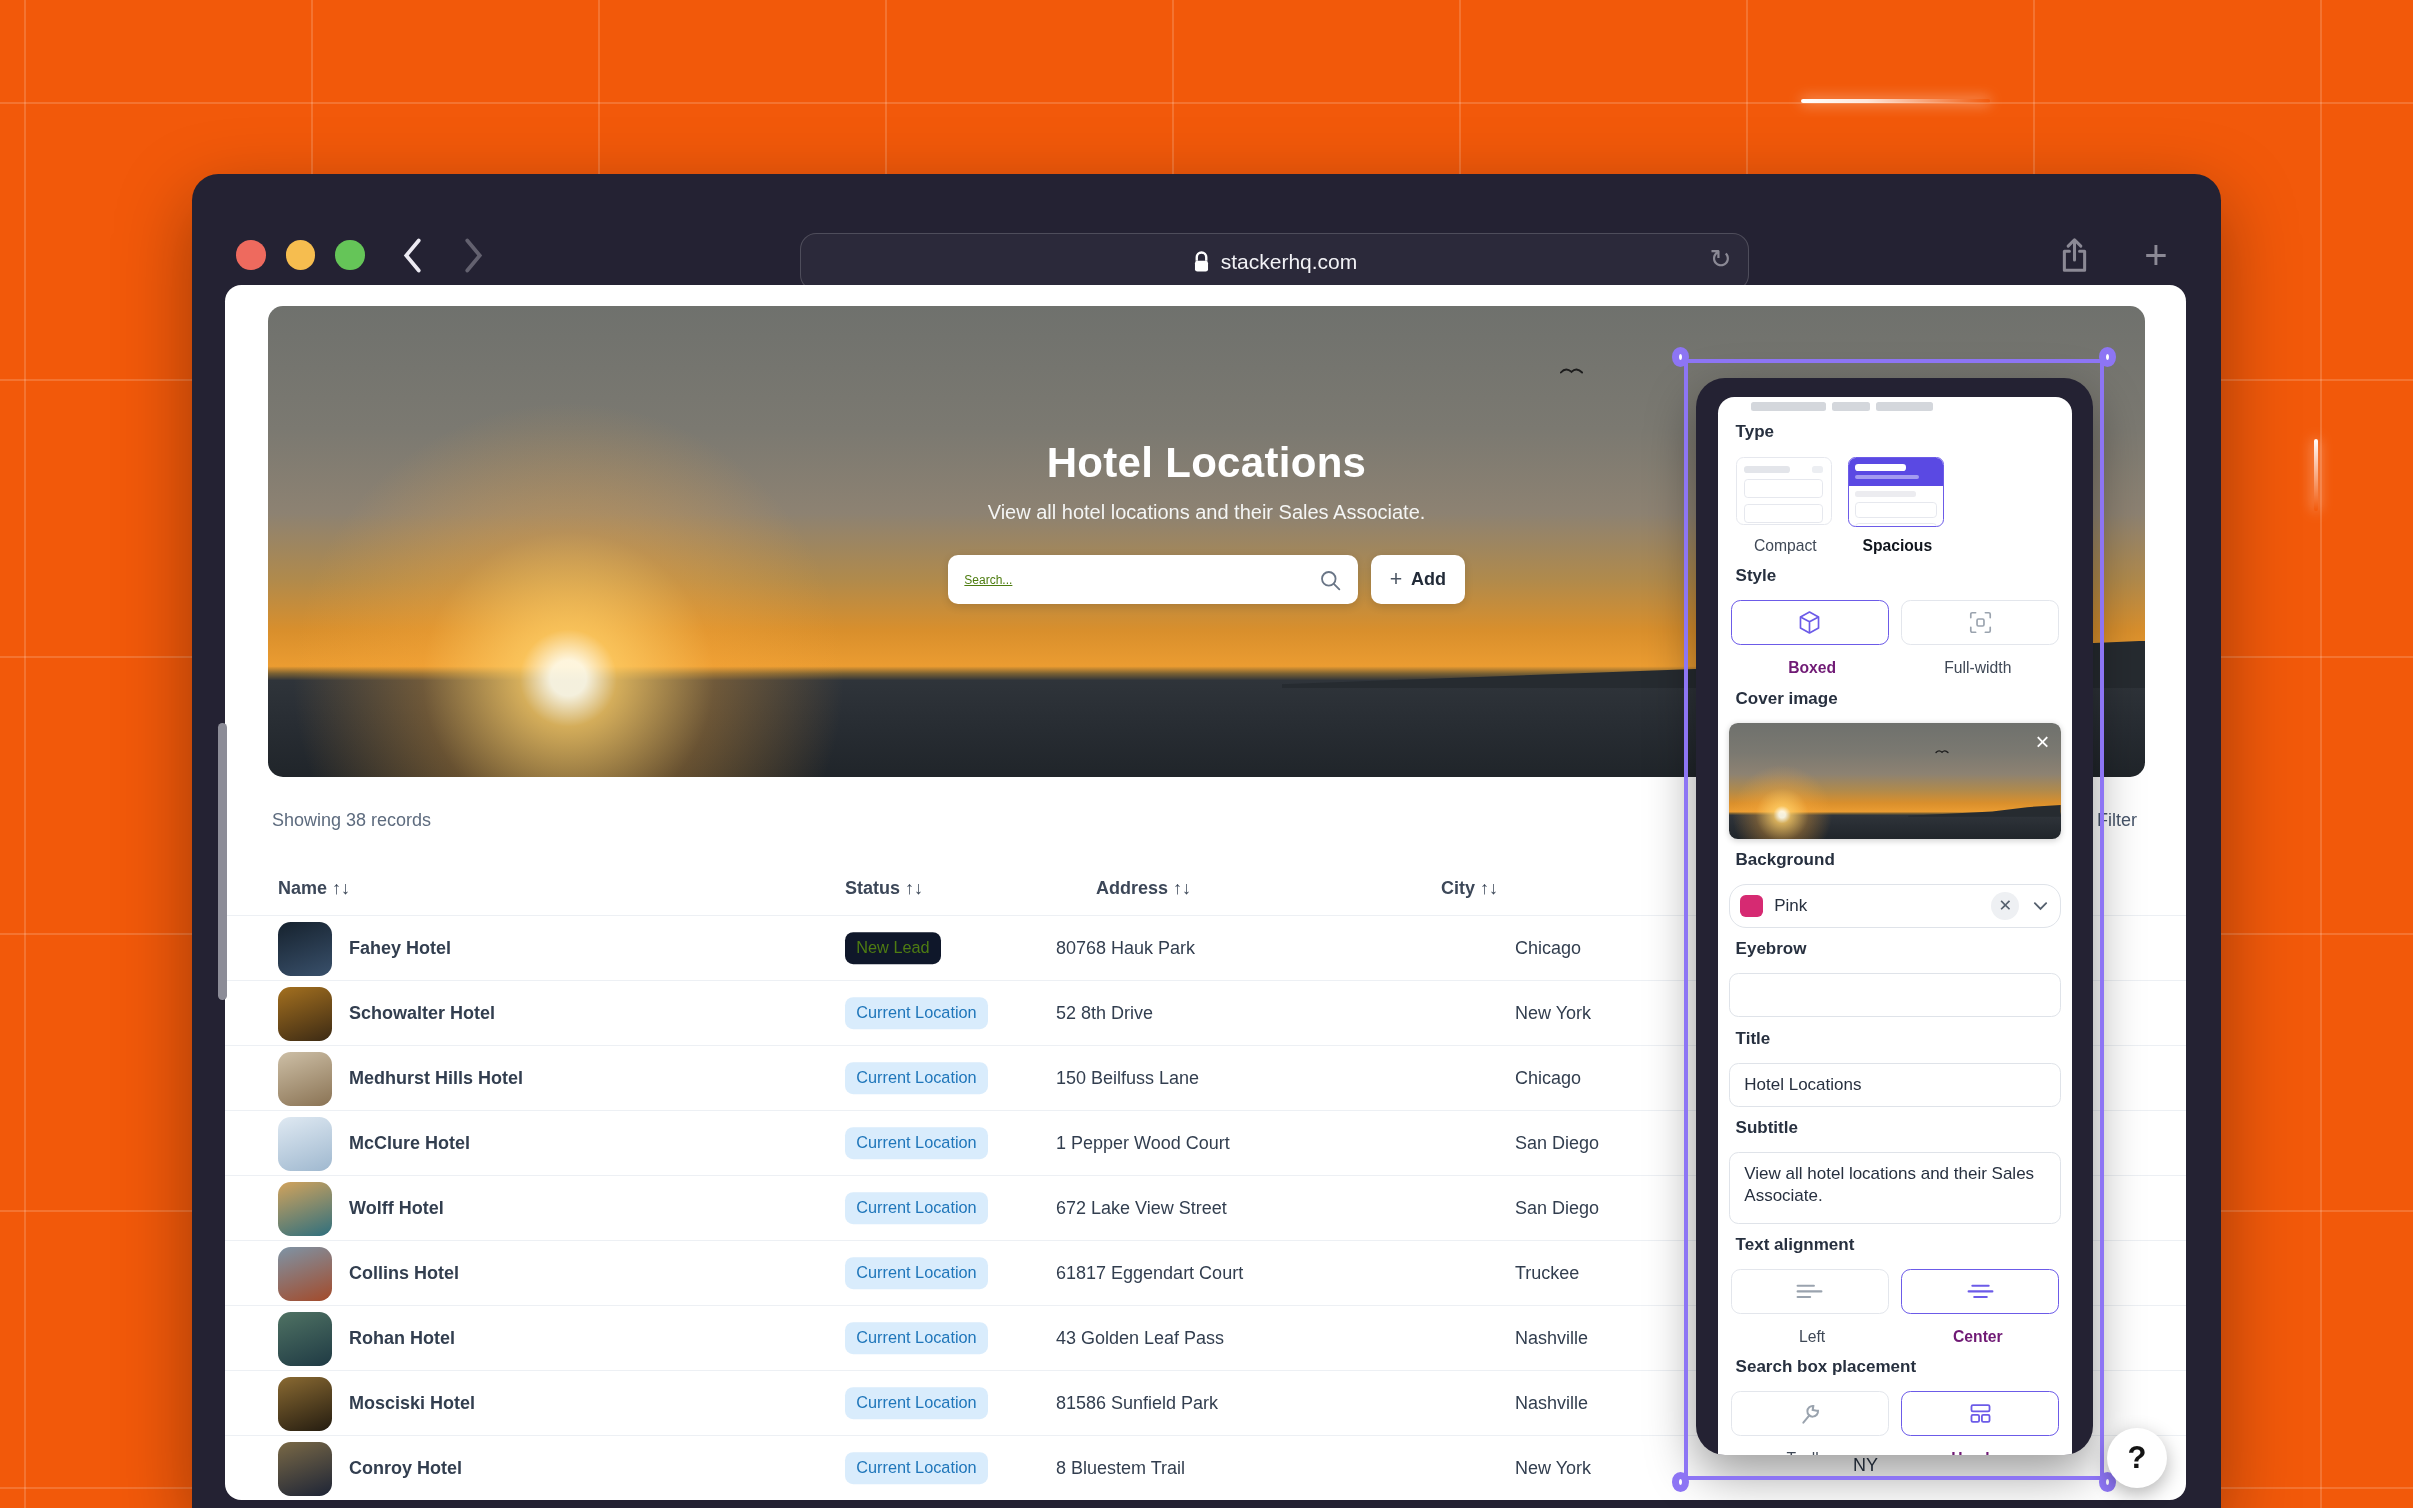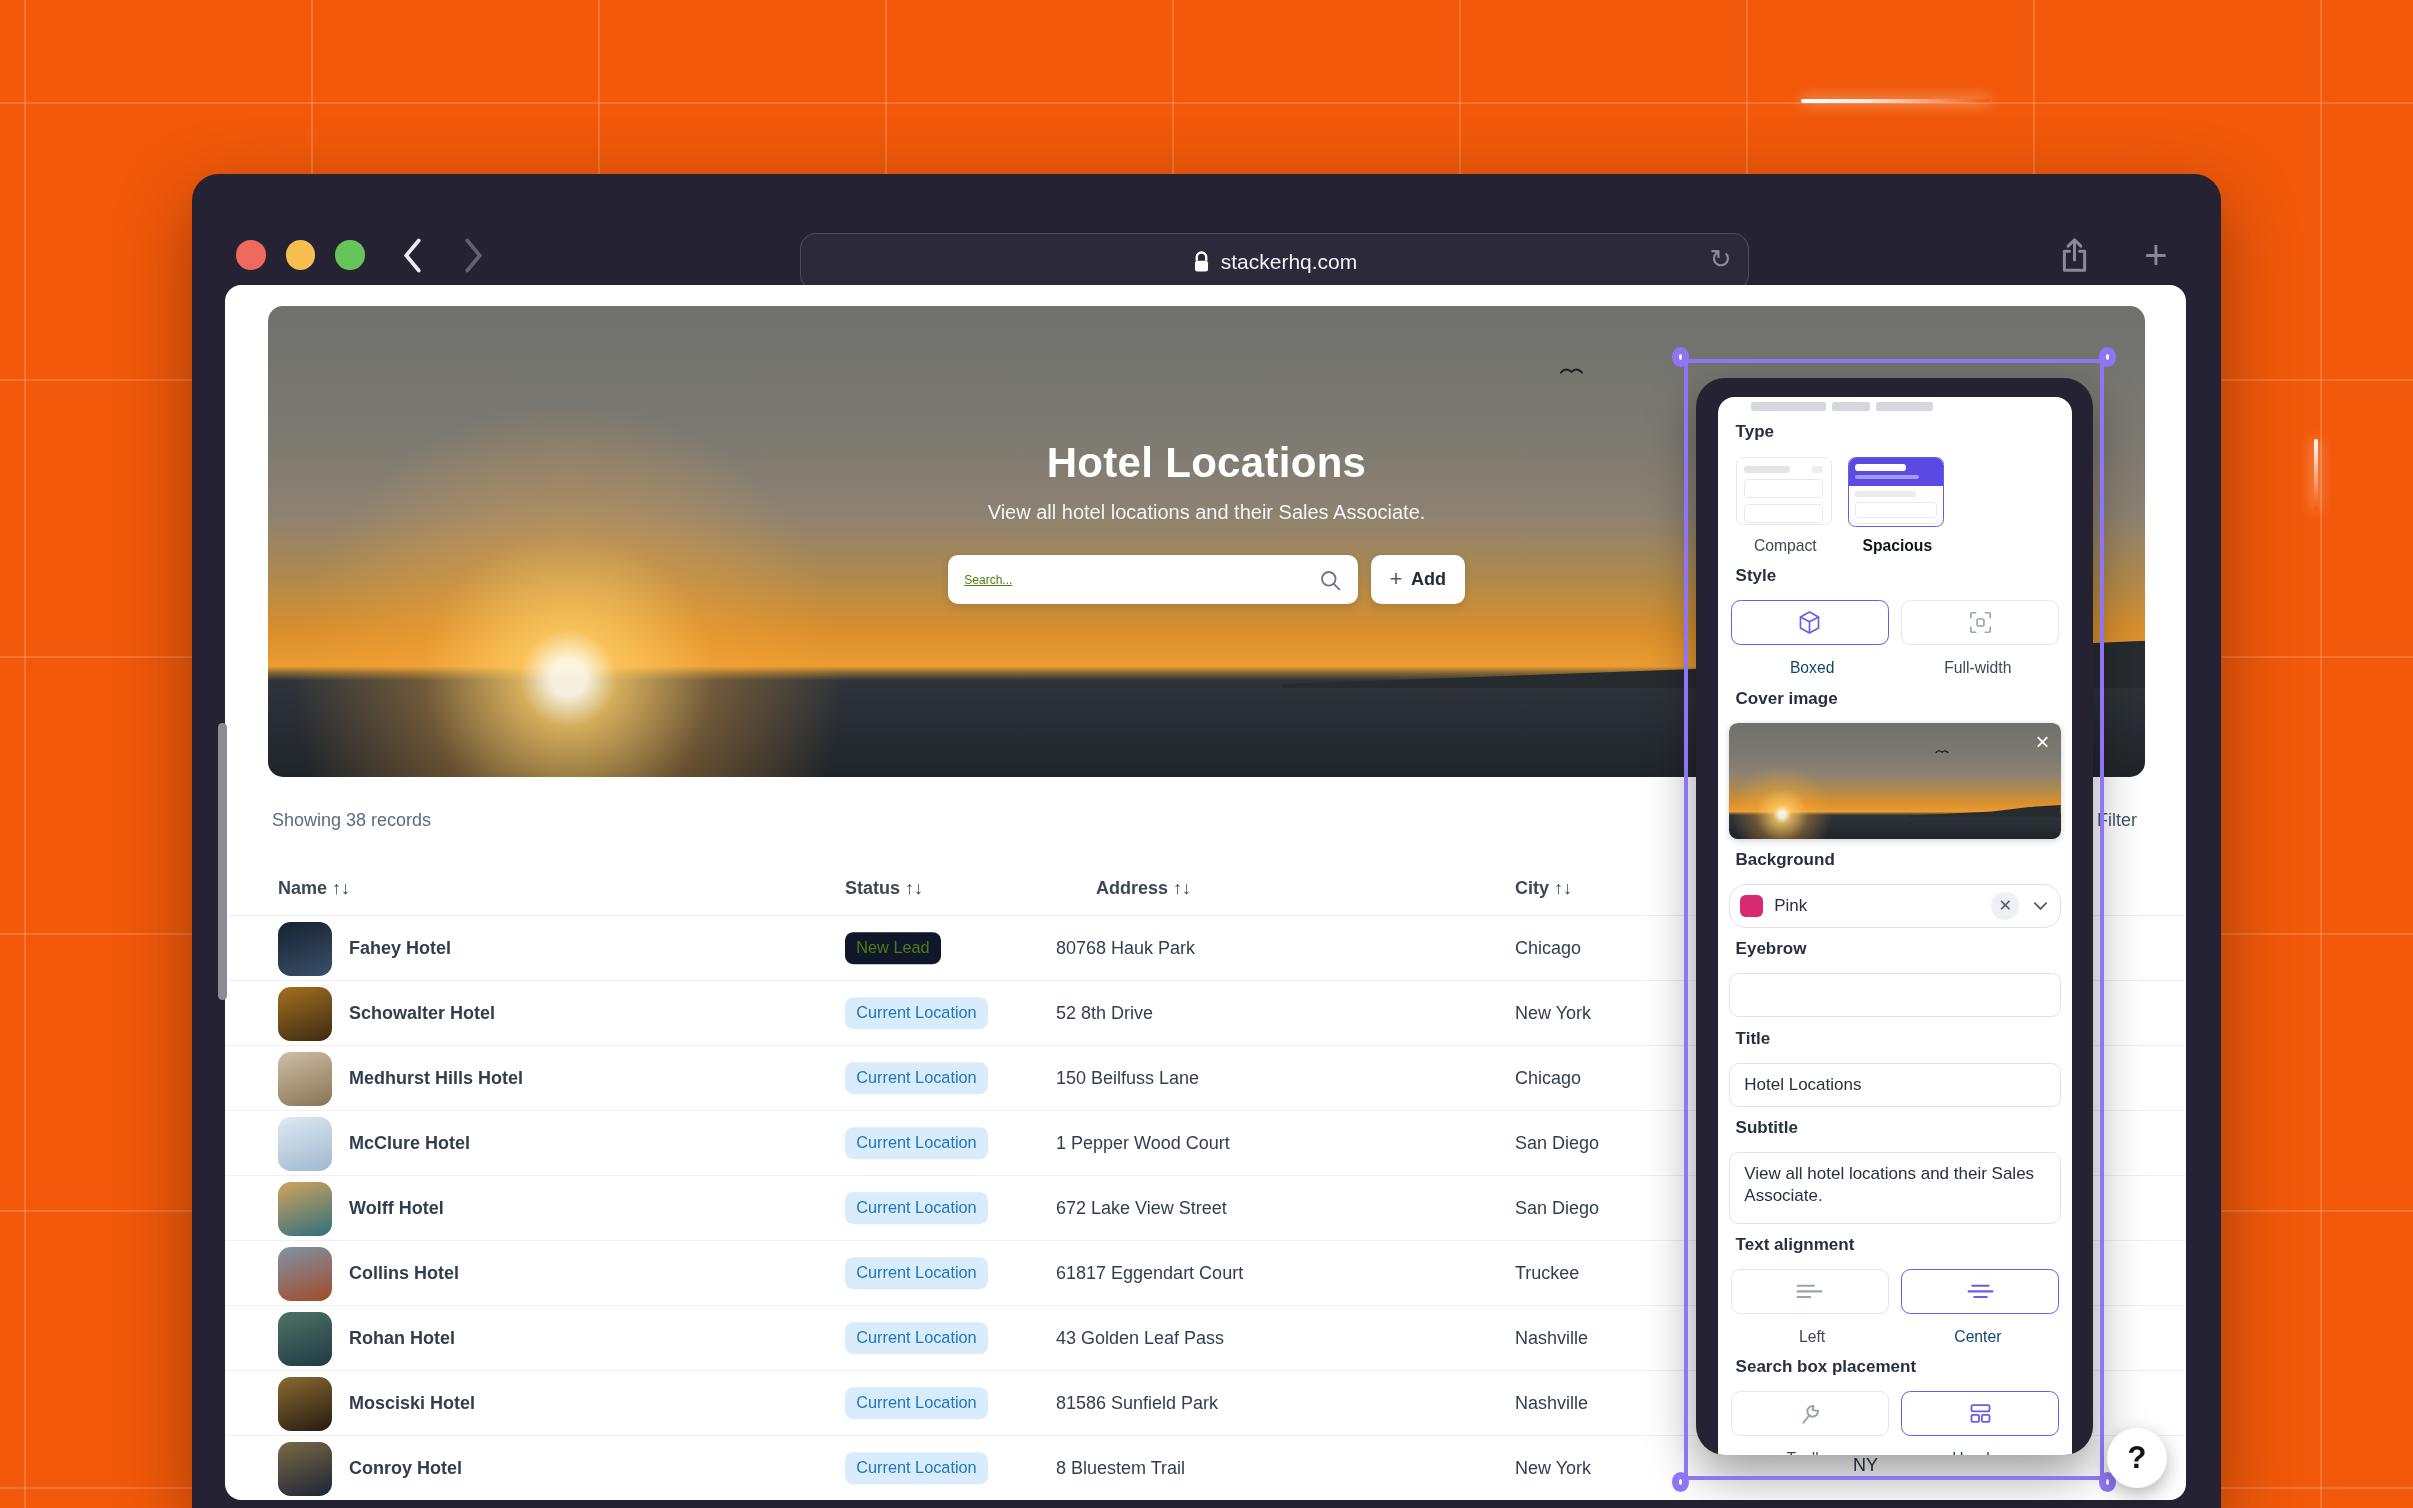--- a/index.html
+++ b/index.html
@@ -63,21 +63,21 @@
     font-size:18px; font-weight:700; color:#222b38; box-shadow:0 2.5px 8.8px rgba(0,0,0,.12); }
   .addbtn .plus{ font-weight:400; font-size:21.4px; color:#4b5563; }
 
   .showing{ position:absolute; left:47px; top:525px; font-size:18px; color:#5d6b7e; }
   .filter{ position:absolute; left:1872px; top:525px; font-size:18px; color:#47556a; }
 
   
   .thead{ position:absolute; left:0; top:593px; width:100%; height:36px; }
   .thead span{ position:absolute; font-size:18px; font-weight:700; color:#3c4758; }
   .sort{ font-size:14px; color:#c3cbd6; font-weight:400; margin-left:5px; }
-  .h-name{ left:53px; } .h-status{ left:620px; } .h-address{ left:831px;margin-left:40px; } .h-city{ left:1290px; }
+  .h-name{ left:53px; } .h-status{ left:620px; } .h-address{ left:831px;margin-left:40px; } .h-city{ left:1216px; }
   .rows{ position:absolute; left:0; top:630px; width:100%;border-radius:27px; }
   .row{ position:relative; height:65px; border-top:1.3px solid #edf0f4; }
   .row .thumb{ position:absolute; left:53px; top:5.7px; width:54px; height:54px; border-radius:12.6px; }
   .row .c{ position:absolute; top:50%; transform:translateY(-50%); font-size:18px; color:#323e4f; }
   .c-name{ left:124px; font-weight:700; color:#1c2735; }
   .c-status{ left:620px; }
   .badge{ display:inline-block; font-size:16.3px; padding:6.3px 11.3px; border-radius:8.2px; }
   .badge.lead{ background:#0f172a; color:#4e7c12; }
   .badge.loc{ background:#d9ecfc; color:#1f76ba; }
   .c-address{ left:831px; }
@@ -97,21 +97,21 @@
   .panel-card{ background:#ffffff; border-radius:16.3px 16.3px 0 0; min-height:1100px; padding:3.8px 11.3px 0 11.3px; }
   .sliver{ height:10px; overflow:hidden; margin:0 3.8px 3.8px 21.4px; display:flex; gap:6.3px; align-items:flex-end; }
   .sliver i{ display:block; height:8.8px; border-radius:2.5px; background:#d4d7dc; }
   .plabel{ font-size:17px; font-weight:700; color:#27303f; margin:11.3px 0 0 6.3px; }
   .opt2{ display:flex; gap:11.3px; margin-top:14px; padding:0 1.3px; }
   .optbox{ flex:1; height:45px; border-radius:9.4px; border:1.3px solid #e3e6ec; background:#fff;
     display:flex; align-items:center; justify-content:center; }
   .optbox.sel{ border:1.9px solid #6c5be8; }
   .optlabels{ display:flex; margin-top:14px; }
   .optlabels span{ flex:1; text-align:center; font-size:15.7px; color:#3f4856; }
-  .optlabels .sel{ font-weight:400; color:#0c4a6e; }
+  .optlabels .sel{ font-weight:700; color:#701a75; }
   
   .type-row{ display:flex; gap:16.3px; margin:15px 0 0 6.3px; }
   .mini{ width:96px; height:68px; border-radius:7.5px; background:#fff; border:1.3px solid #e6e8ee; padding:7.5px; }
   .mini .bar{ height:7px; border-radius:3.1px; background:#e3e5ea; }
   .mini .r1{ display:flex; justify-content:space-between; }
   .mini .r1 .bar{ width:58%; } .mini .r1 .dot{ width:11.3px; height:7px; border-radius:2.5px; background:#eceef2; }
   .mini .frame{ height:19px; border:1.3px solid #e6e8ee; border-radius:3.8px; margin-top:6.3px; }
   .mini2{ width:96px; height:70px; border-radius:7.5px; border:1.9px solid #6c5be8; overflow:hidden; background:#fff; }
   .mini2 .head{ height:28px; background:#5a49e3; padding:5.7px 6.3px 0 6.3px; }
   .mini2 .head .b1{ width:62%; height:7px; border-radius:3.1px; background:#ffffff; }

